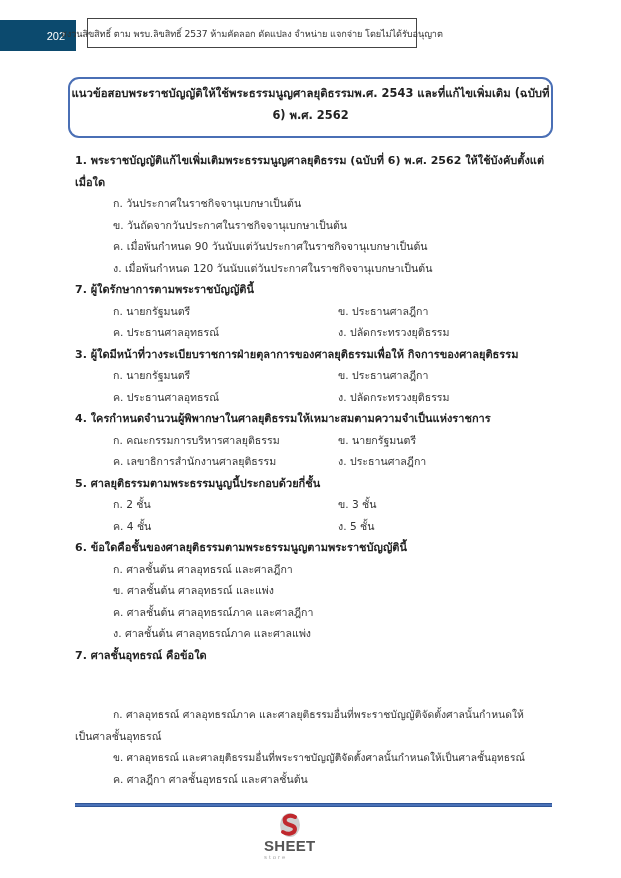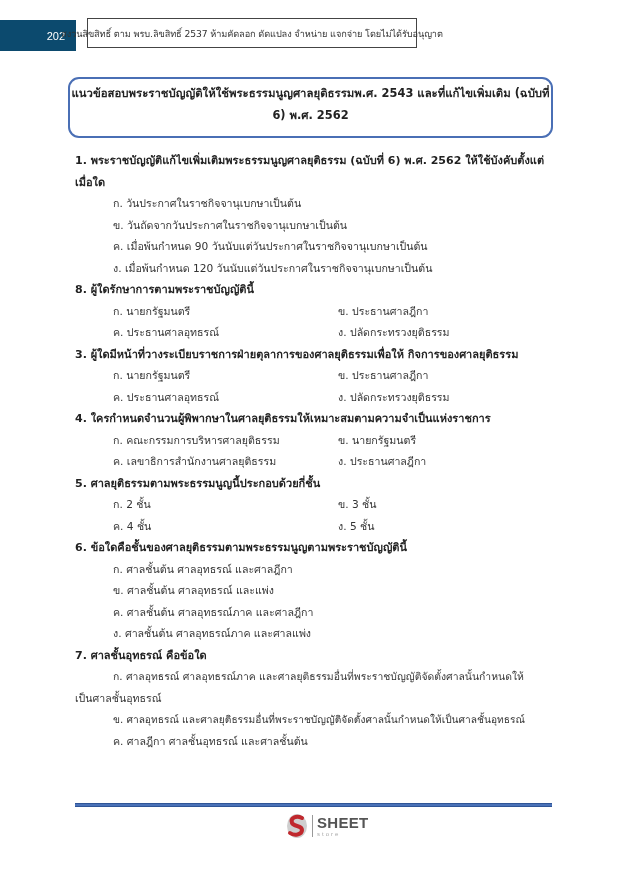--- a/index.html
+++ b/index.html
@@ -26,21 +26,21 @@
   .q { font-weight:bold; font-size:11px; line-height:21.5px; }
   .opt { line-height:21.5px; padding-left:38px; color:#333; }
   .opt-row { display:flex; line-height:21.5px; color:#333; }
   .opt-row .c1 { width:263px; padding-left:38px; box-sizing:border-box; }
   .opt-row .c2 { }
   .wrap { line-height:21.5px; color:#333; text-indent:38px; }
   .footer-rule {
     position:absolute; left:75px; top:803px; width:477px; height:4px; background:#4a72b8;
     border-top:1px solid #2f5597; border-bottom:1px solid #2f5597; box-sizing:border-box;
   }
-  .logo { position:absolute; left:286px; top:812px; display:flex; align-items:center; height:28px; }
+  .logo { position:absolute; left:264px; top:812px; display:flex; align-items:center; height:28px;flex-direction:column; }
   .logo-mark { width:22px; height:26px; position:relative; }
   .logo-sep { width:1px; height:22px; background:#999; margin:0 4px 0 4px; }
   .logo-text { display:flex; flex-direction:column; line-height:1; }
   .logo-word { font-family:"Liberation Sans", sans-serif; font-weight:bold; font-size:15px; color:#555; letter-spacing:0.3px; }
   .logo-sub { font-family:"Liberation Sans", sans-serif; font-size:6px; color:#aaa; letter-spacing:2px; margin-top:1px; }
 </style>
 </head>
 <body>
 
 <div class="page-num-block">
@@ -55,21 +55,21 @@
 
 <div class="content">
 
   <div class="q">1. พระราชบัญญัติแก้ไขเพิ่มเติมพระธรรมนูญศาลยุติธรรม (ฉบับที่ 6) พ.ศ. 2562 ให้ใช้บังคับตั้งแต่</div>
   <div class="q">เมื่อใด</div>
   <div class="opt">ก. วันประกาศในราชกิจจานุเบกษาเป็นต้น</div>
   <div class="opt">ข. วันถัดจากวันประกาศในราชกิจจานุเบกษาเป็นต้น</div>
   <div class="opt">ค. เมื่อพ้นกำหนด 90 วันนับแต่วันประกาศในราชกิจจานุเบกษาเป็นต้น</div>
   <div class="opt">ง. เมื่อพ้นกำหนด 120 วันนับแต่วันประกาศในราชกิจจานุเบกษาเป็นต้น</div>
 
-  <div class="q">8. ผู้ใดรักษาการตามพระราชบัญญัตินี้</div>
+  <div class="q">7. ผู้ใดรักษาการตามพระราชบัญญัตินี้</div>
   <div class="opt-row">
       <span class="c1">ก. นายกรัฐมนตรี</span>
       <span class="c2">ข. ประธานศาลฎีกา</span>
     </div>
   <div class="opt-row">
       <span class="c1">ค. ประธานศาลอุทธรณ์</span>
       <span class="c2">ง. ปลัดกระทรวงยุติธรรม</span>
     </div>
 
   <div class="q">3. ผู้ใดมีหน้าที่วางระเบียบราชการฝ่ายตุลาการของศาลยุติธรรมเพื่อให้ กิจการของศาลยุติธรรม</div>
@@ -102,21 +102,21 @@
       <span class="c2">ง. 5 ชั้น</span>
     </div>
 
   <div class="q">6. ข้อใดคือชั้นของศาลยุติธรรมตามพระธรรมนูญตามพระราชบัญญัตินี้</div>
   <div class="opt">ก. ศาลชั้นต้น ศาลอุทธรณ์ และศาลฎีกา</div>
   <div class="opt">ข. ศาลชั้นต้น ศาลอุทธรณ์ และแพ่ง</div>
   <div class="opt">ค. ศาลชั้นต้น ศาลอุทธรณ์ภาค และศาลฎีกา</div>
   <div class="opt">ง. ศาลชั้นต้น ศาลอุทธรณ์ภาค และศาลแพ่ง</div>
 
   <div class="q">7. ศาลชั้นอุทธรณ์ คือข้อใด</div>
-  <div class="opt" style="font-size:10.4px; white-space:nowrap;">ก. ศาลอุทธรณ์ ศาลอุทธรณ์ภาค และศาลยุติธรรมอื่นที่พระราชบัญญัติจัดตั้งศาลนั้นกำหนดให้</div>
+  <div class="opt" style="font-size:10.4px; white-space:nowrap;margin-top:38px;">ก. ศาลอุทธรณ์ ศาลอุทธรณ์ภาค และศาลยุติธรรมอื่นที่พระราชบัญญัติจัดตั้งศาลนั้นกำหนดให้</div>
   <div class="wrap" style="text-indent:0;">เป็นศาลชั้นอุทธรณ์</div>
   <div class="opt" style="font-size:10.2px; white-space:nowrap;">ข. ศาลอุทธรณ์ และศาลยุติธรรมอื่นที่พระราชบัญญัติจัดตั้งศาลนั้นกำหนดให้เป็นศาลชั้นอุทธรณ์</div>
   <div class="opt">ค. ศาลฎีกา ศาลชั้นอุทธรณ์ และศาลชั้นต้น</div>
 </div>
 
 <div class="footer-rule"></div>
 
 <div class="logo">
   <div class="logo-mark">
     <svg width="22" height="26" viewBox="0 0 22 26">

